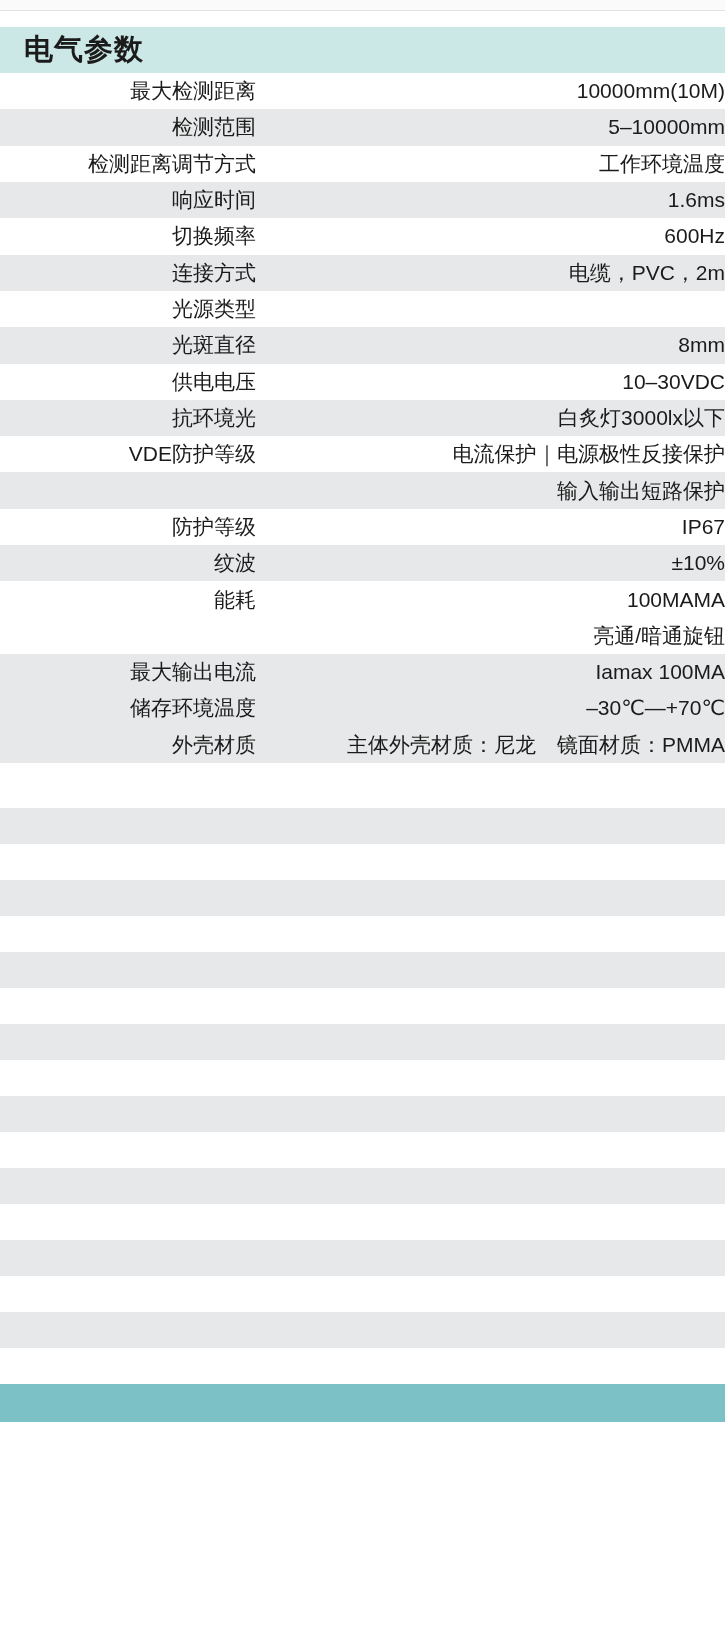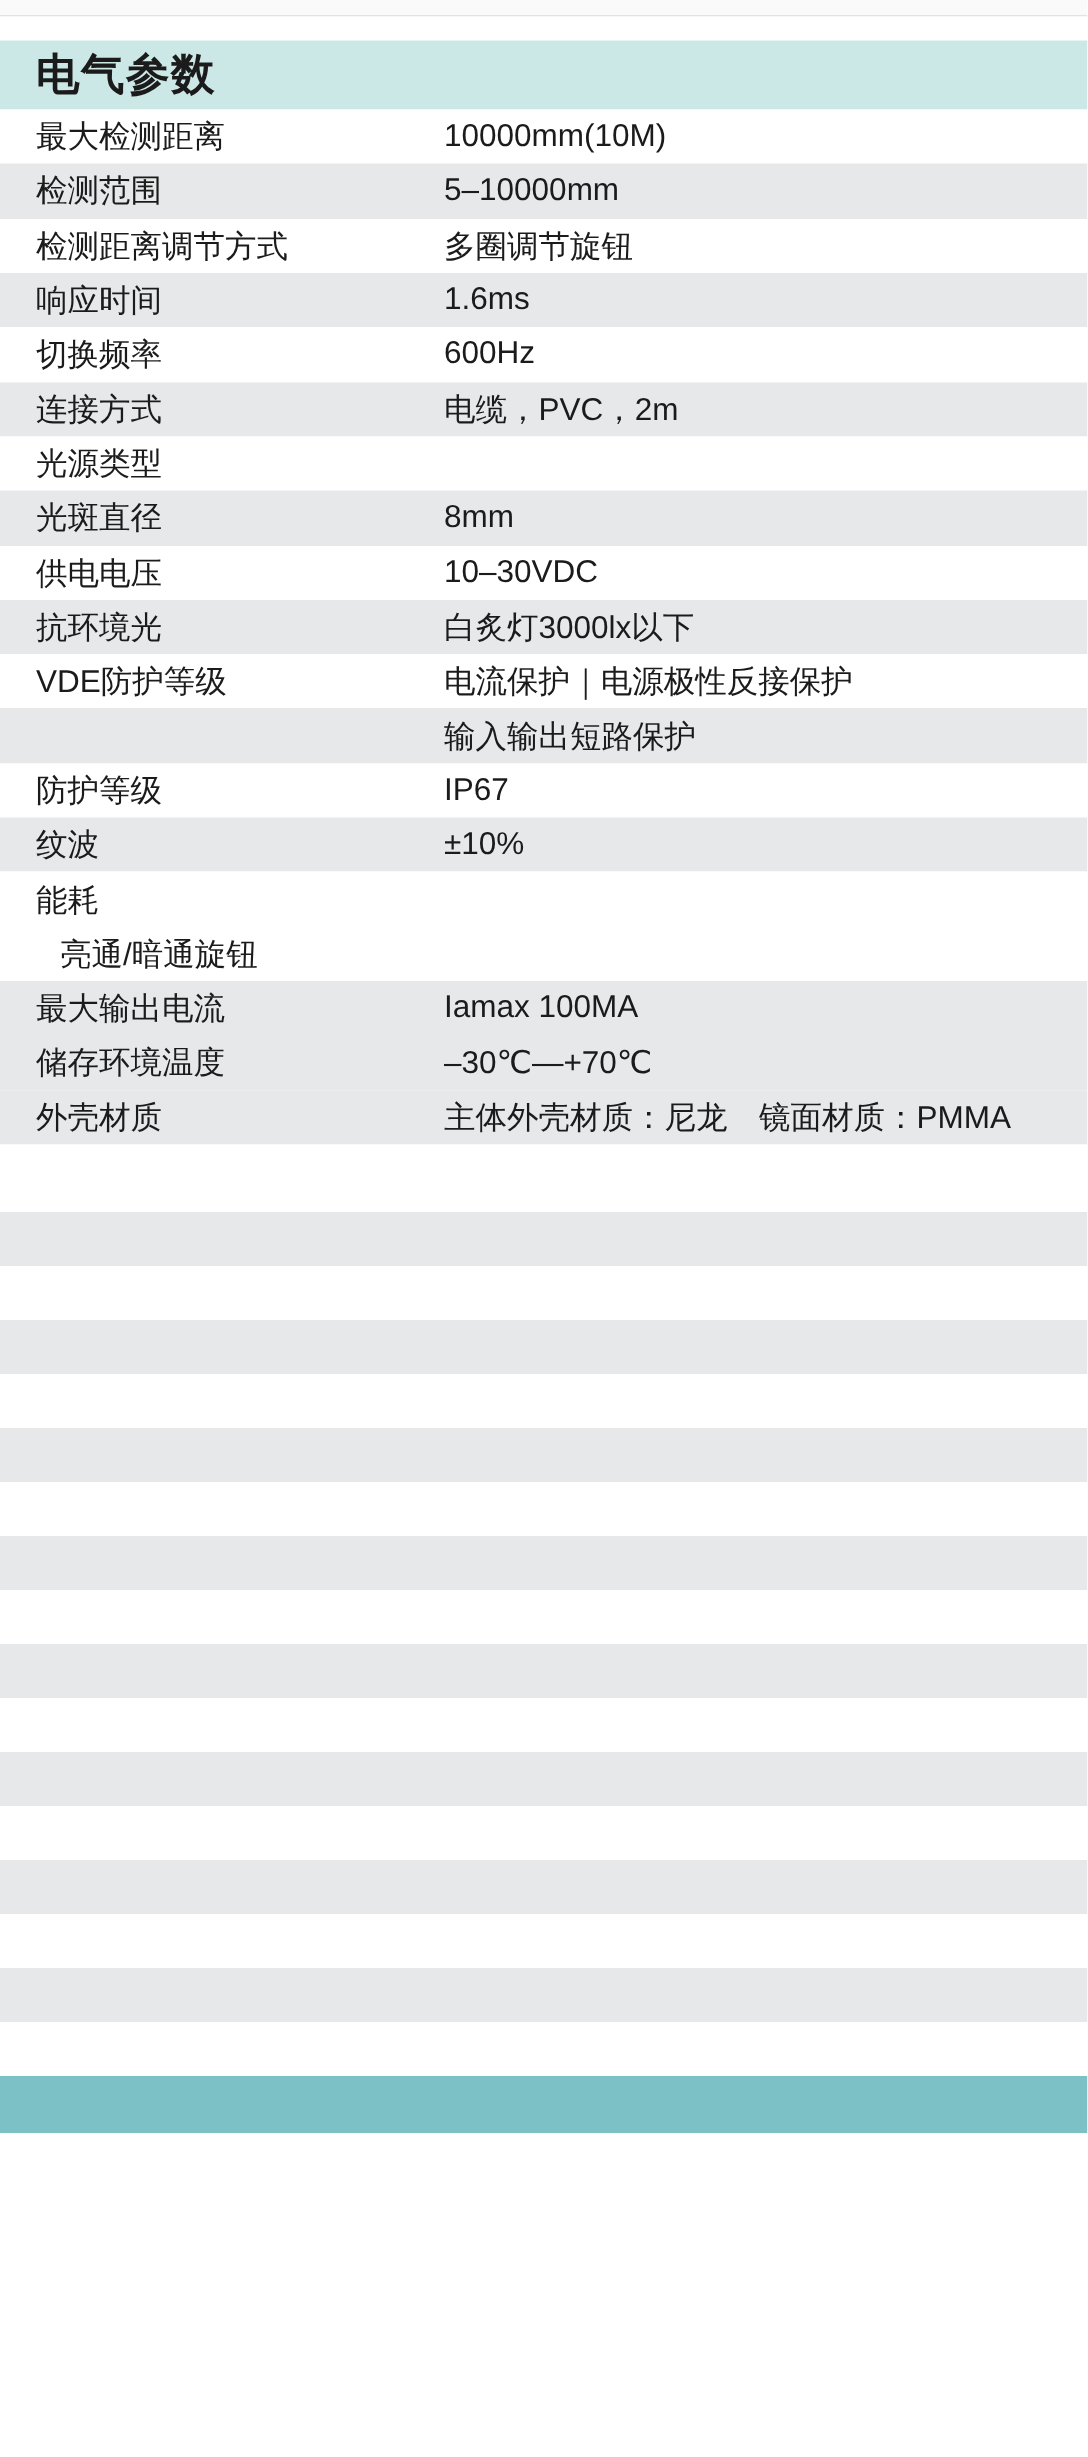--- a/index.html
+++ b/index.html
@@ -8,21 +8,21 @@
     font-family:"Liberation Sans","DejaVu Sans",sans-serif;
     color:var(--text,#1b1b1b);overflow:hidden;
   }
   .top-strip{height:10px;background:#fafafa;border-bottom:1px solid #e2e2e2;}
   .top-gap{height:16px;background:#ffffff;}
   .section-header{
     height:46px;background:var(--header-bg,#cce8e6);
     display:flex;align-items:center;padding-left:24px;box-sizing:border-box;
     font-size:29px;font-weight:bold;letter-spacing:1px;
   }
-  .spec-rows{width:100%;}
+  .spec-rows{width:100%;text-align:right;}
   .spec-row{
     height:36.32px;display:flex;align-items:center;
     font-size:21px;background:#ffffff;
   }
   .spec-row.alt{background:var(--row-alt-bg,#e7e8e9);}
   .spec-label{
     width:256px;padding-left:24px;box-sizing:border-box;
     flex:0 0 256px;white-space:nowrap;
   }
   .spec-value{flex:1;white-space:nowrap;margin-left:40px;}
@@ -46,21 +46,21 @@
     <div class="spec-row">
       <span class="spec-label">最大检测距离</span>
       <span class="spec-value">10000mm(10M)</span>
     </div>
     <div class="spec-row alt">
       <span class="spec-label">检测范围</span>
       <span class="spec-value">5–10000mm</span>
     </div>
     <div class="spec-row">
       <span class="spec-label">检测距离调节方式</span>
-      <span class="spec-value">多圈调节旋钮</span>
+      <span class="spec-value">工作环境温度</span>
     </div>
     <div class="spec-row alt">
       <span class="spec-label">响应时间</span>
       <span class="spec-value">1.6ms</span>
     </div>
     <div class="spec-row">
       <span class="spec-label">切换频率</span>
       <span class="spec-value">600Hz</span>
     </div>
     <div class="spec-row alt">
@@ -93,20 +93,21 @@
     <div class="spec-row">
       <span class="spec-label">防护等级</span>
       <span class="spec-value">IP67</span>
     </div>
     <div class="spec-row alt">
       <span class="spec-label">纹波</span>
       <span class="spec-value">±10%</span>
     </div>
     <div class="spec-row">
       <span class="spec-label">能耗</span>
+      <span class="spec-value">100MAMA</span>
     </div>
     <div class="spec-row">
       <span class="spec-value">亮通/暗通旋钮</span>
     </div>
     <div class="spec-row alt">
       <span class="spec-label">最大输出电流</span>
       <span class="spec-value">Iamax 100MA</span>
     </div>
     <div class="spec-row alt">
       <span class="spec-label">储存环境温度</span>

